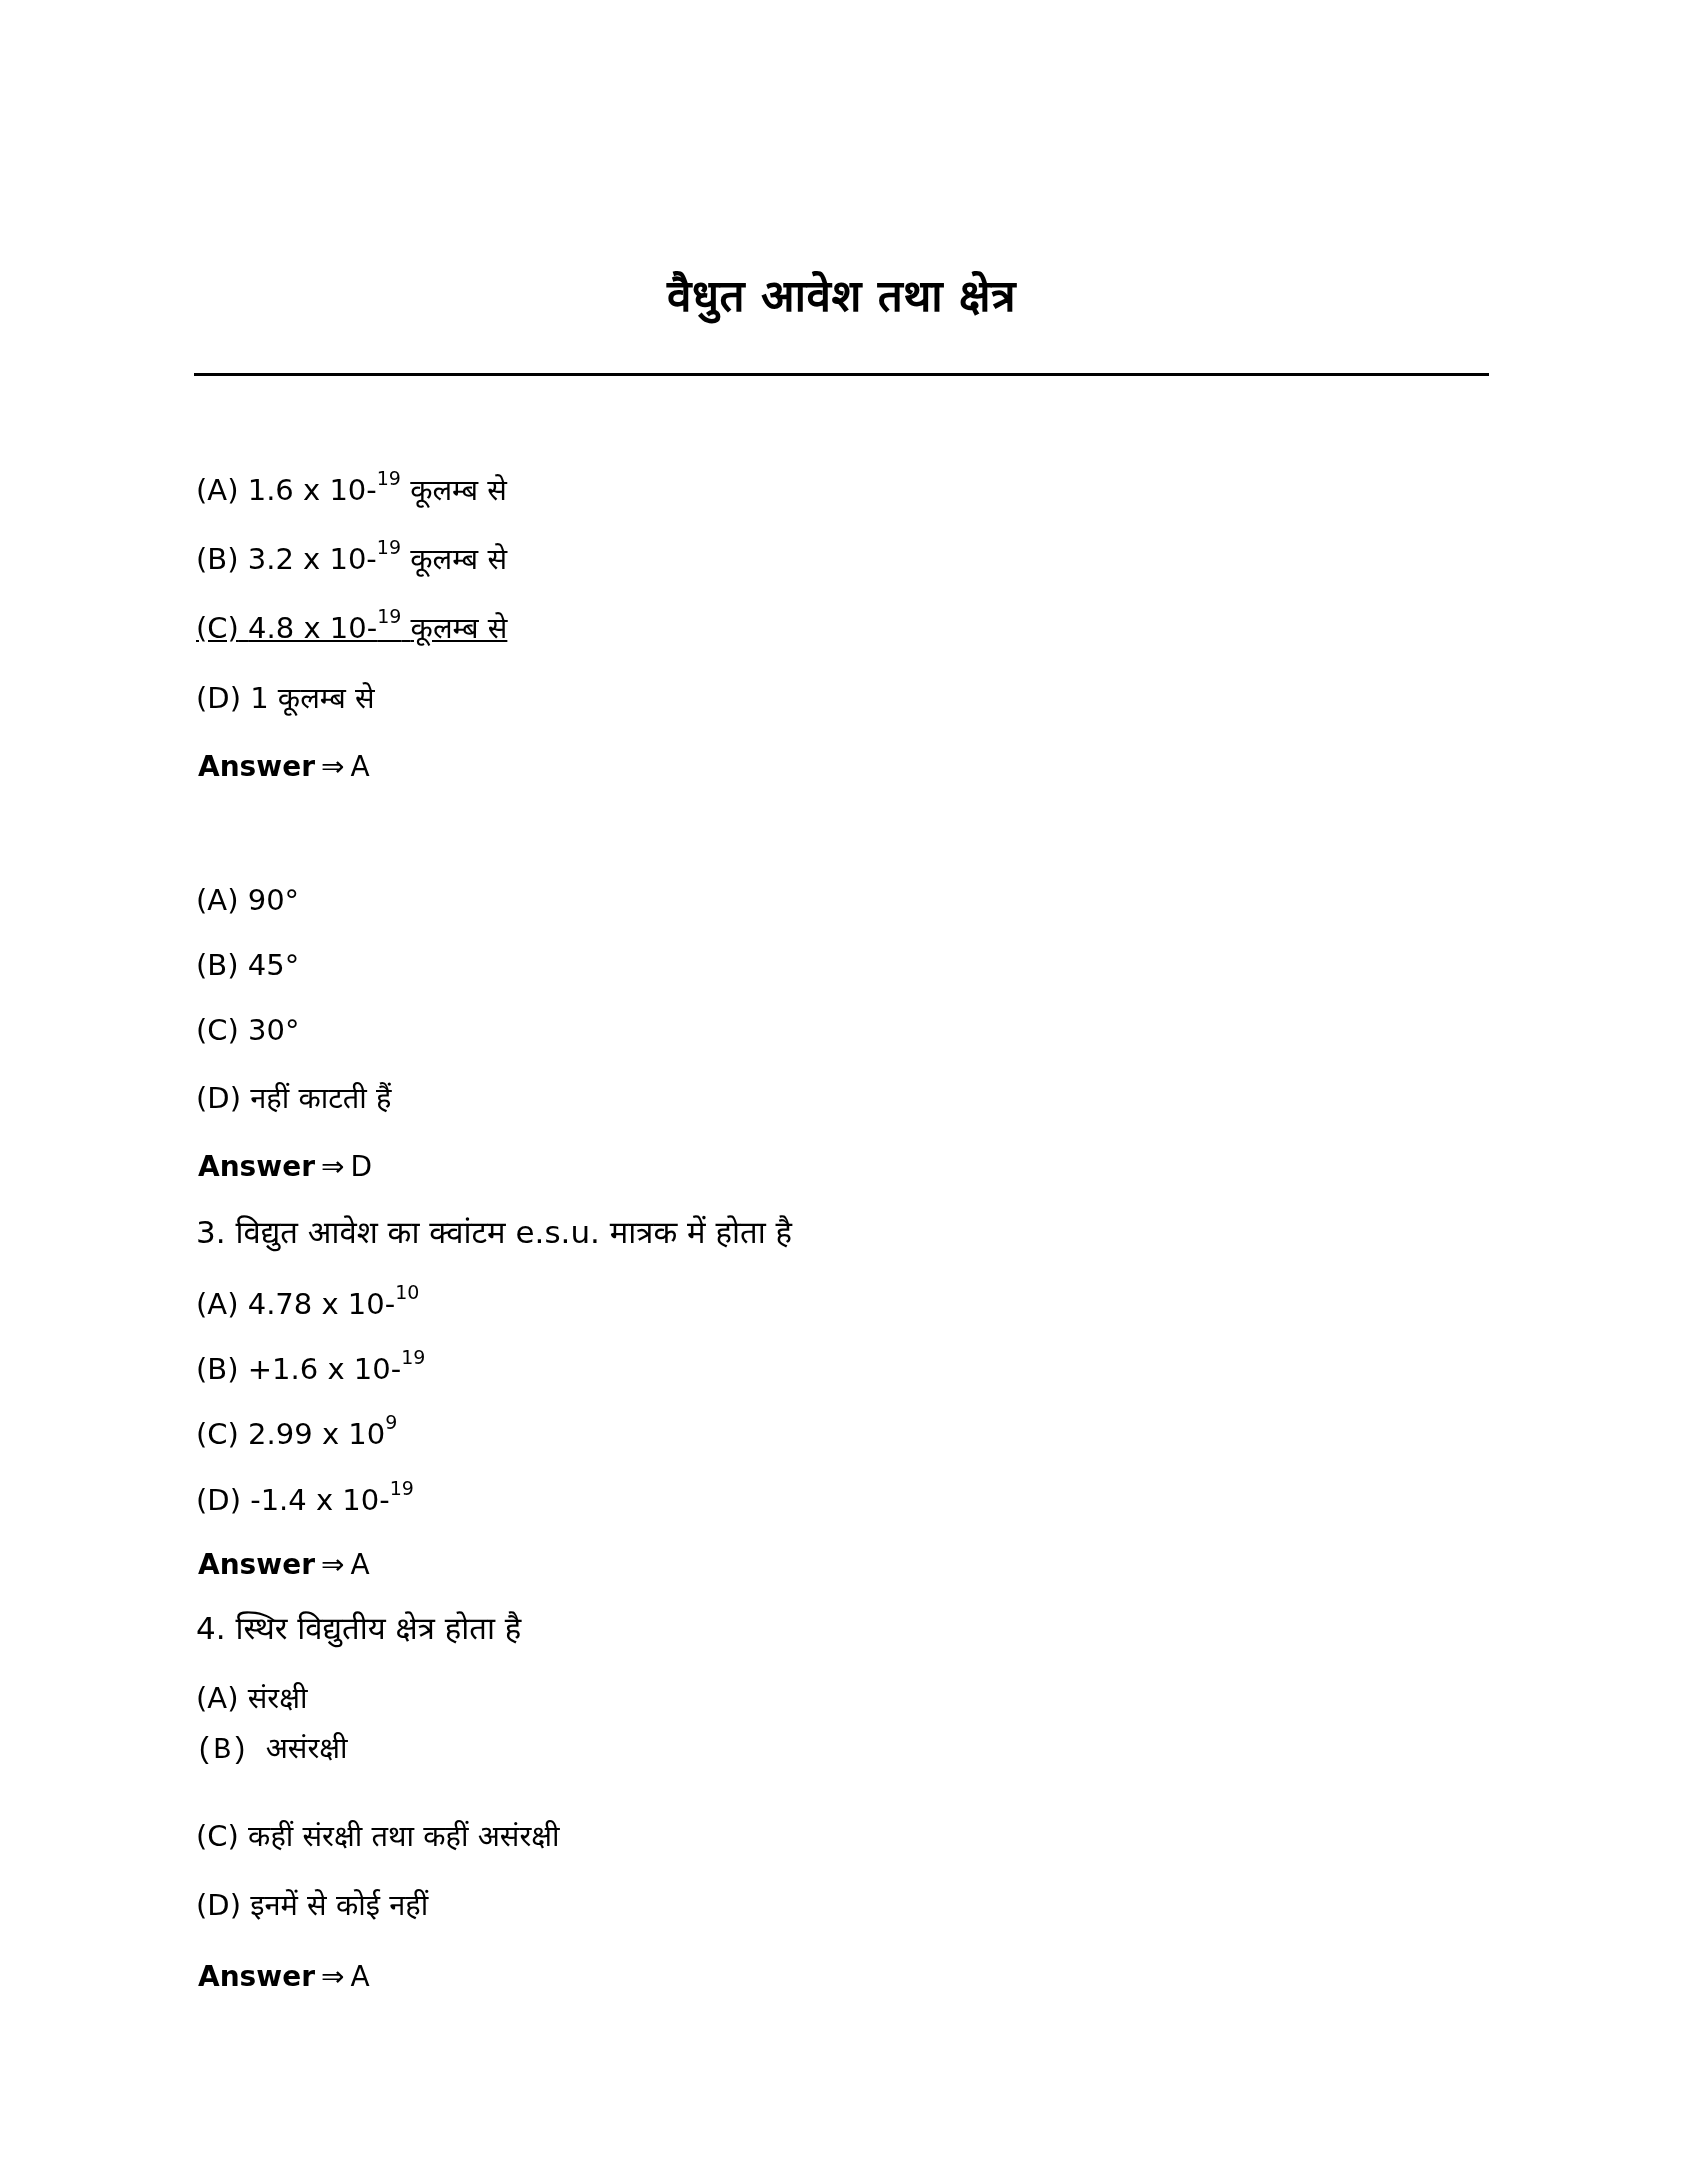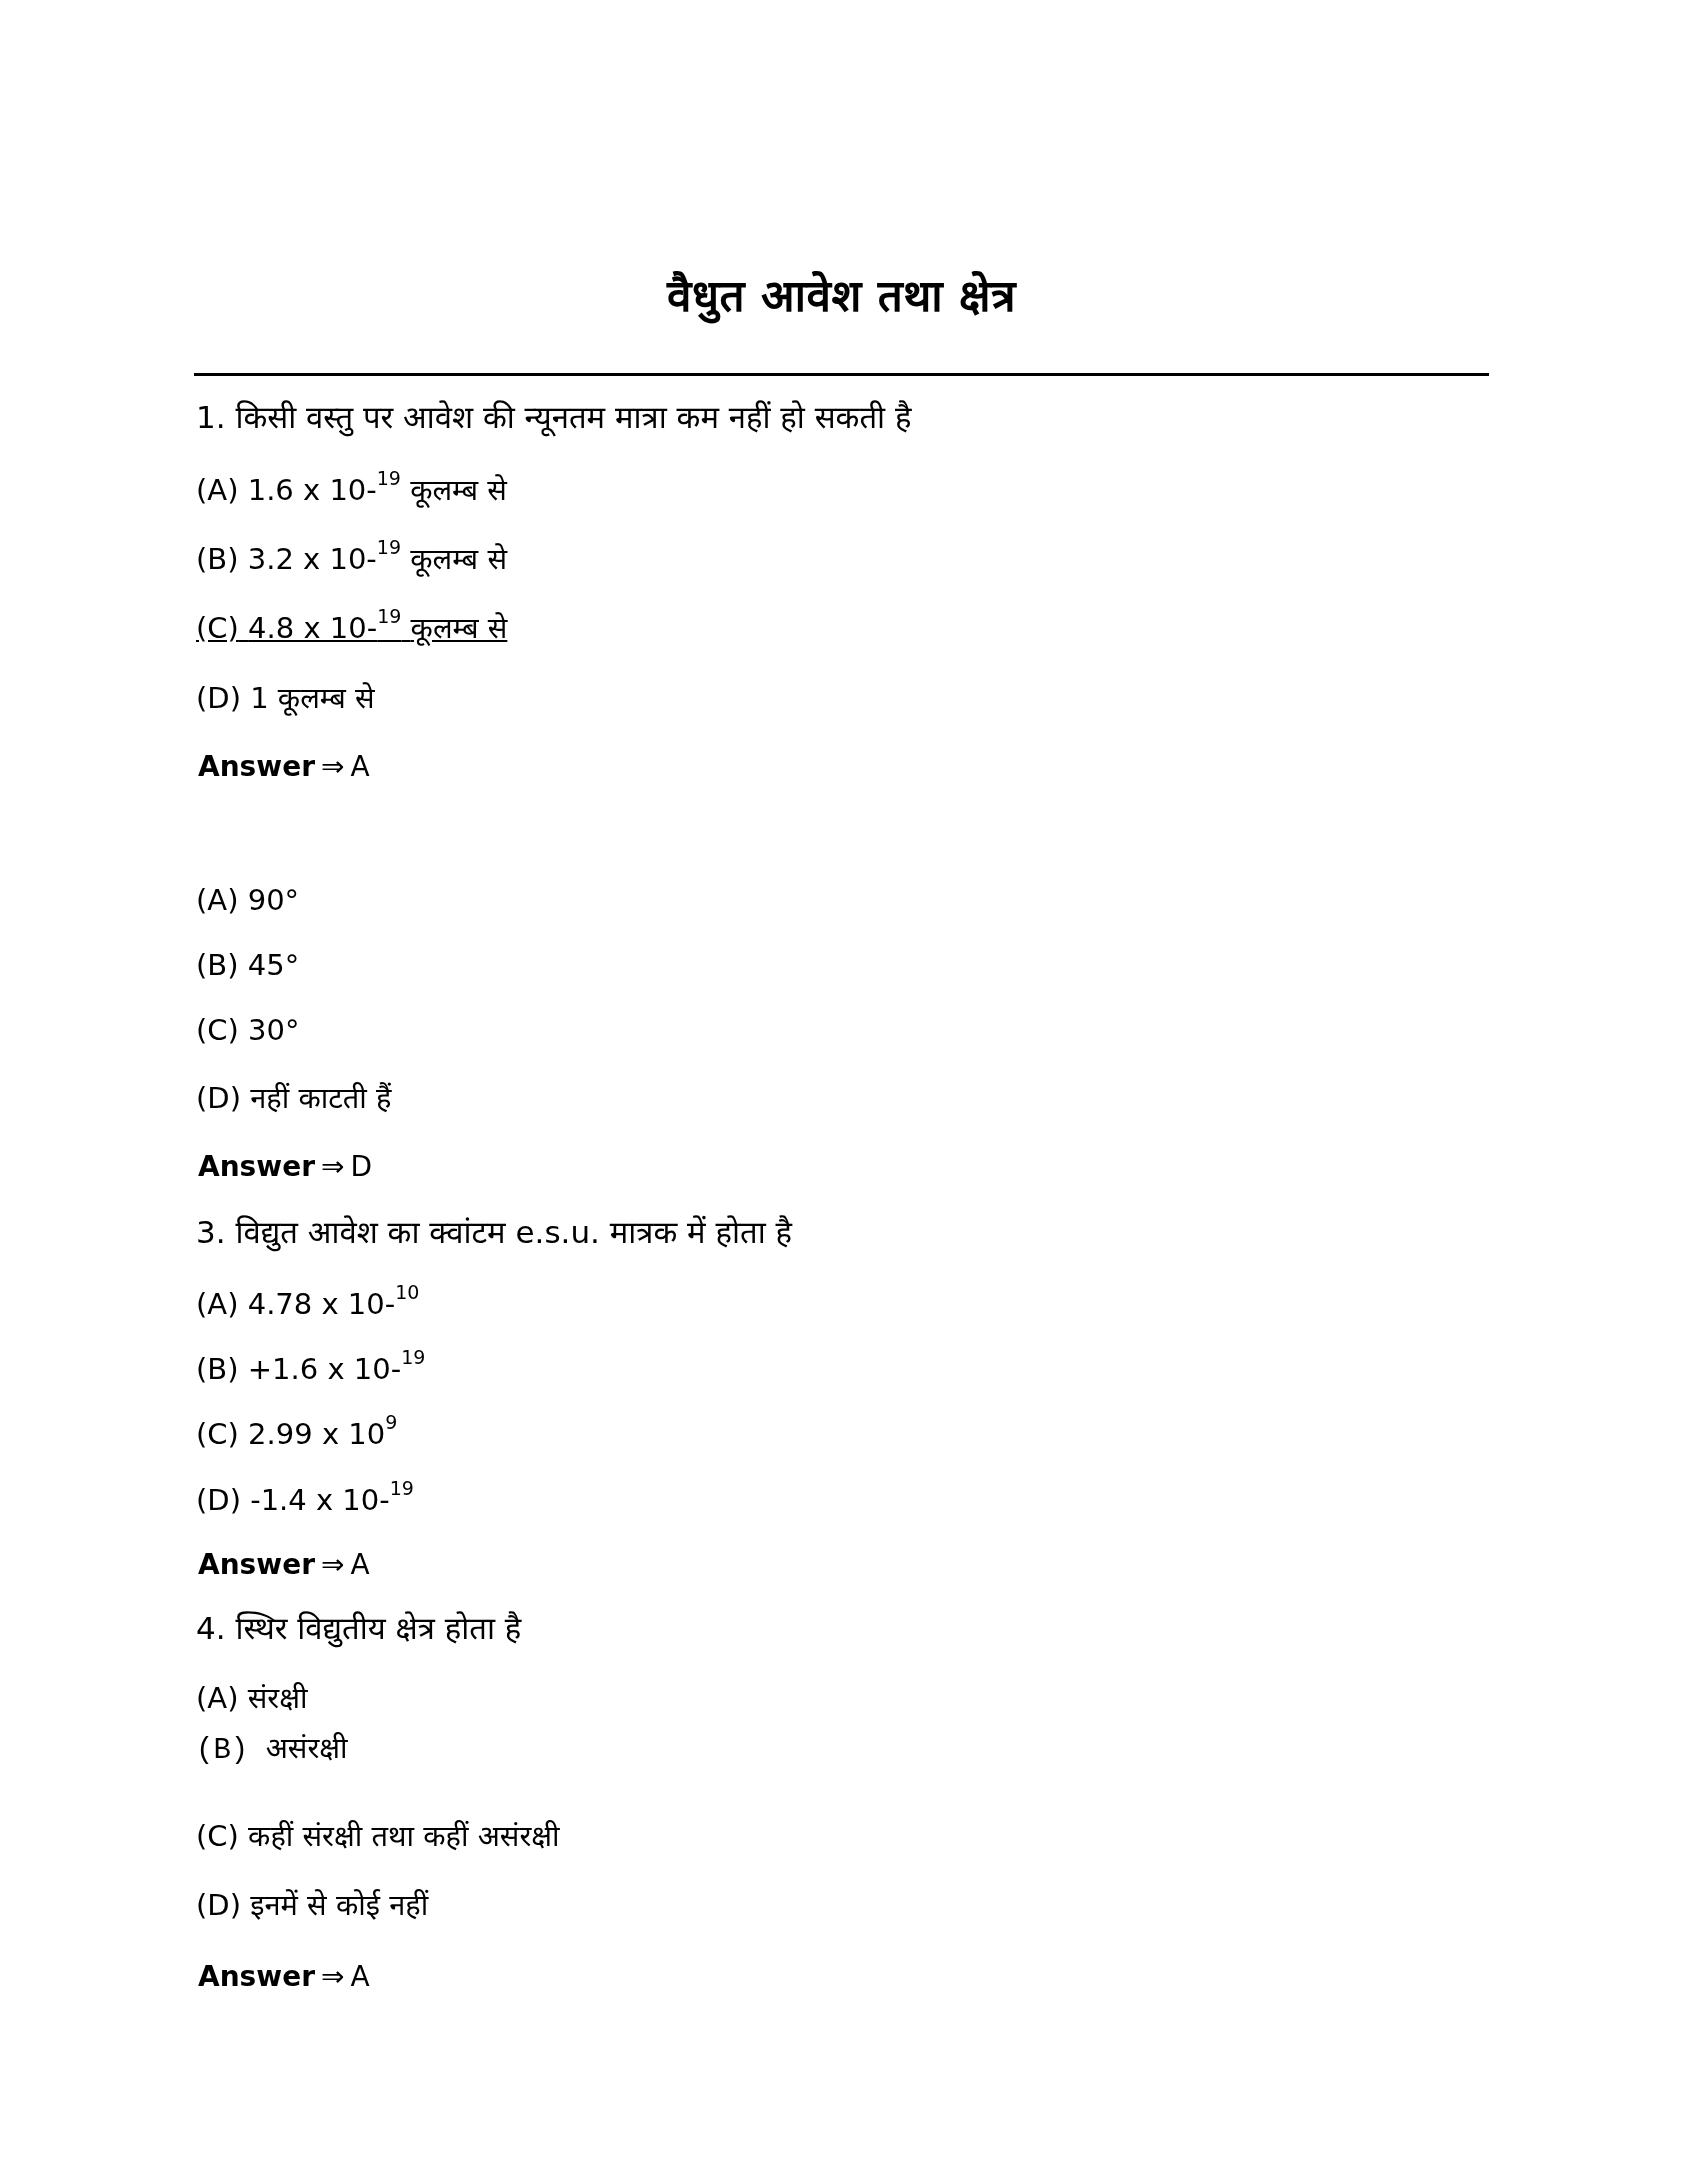--- a/index.html
+++ b/index.html
@@ -74,24 +74,20 @@
     }
   </style>
 </head>
 <body>
 
 <div class="page">
 
   <div class="title">वैधुत आवेश तथा क्षेत्र</div>
   <div class="rule"></div>
 
-  <div class="line q" style="top:351px;">
-    <span>1.</span>
-    <span>किसी वस्तु पर आवेश की न्यूनतम मात्रा कम नहीं हो सकती है</span>
-  </div>
   <div class="line" style="top:424px;">
     <span>(A)</span>
     <span>1.6 x 10-</span><sup>19</sup>
     <span>कूलम्ब से</span>
   </div>
   <div class="line" style="top:493px;">
     <span>(B)</span>
     <span>3.2 x 10-</span><sup>19</sup>
     <span>कूलम्ब से</span>
   </div>

